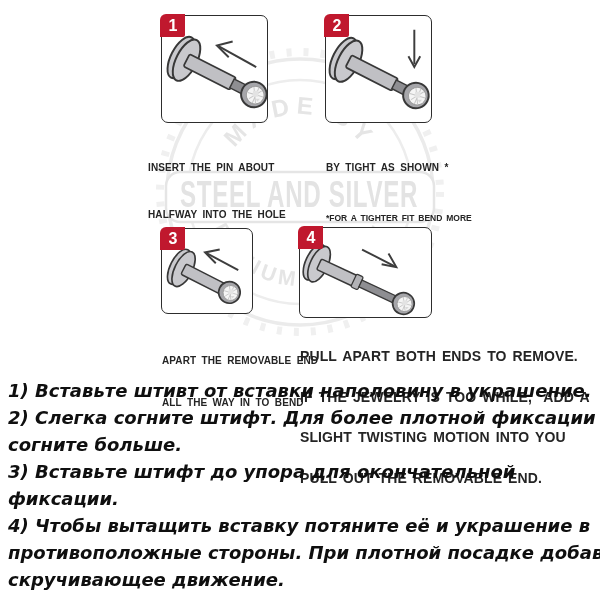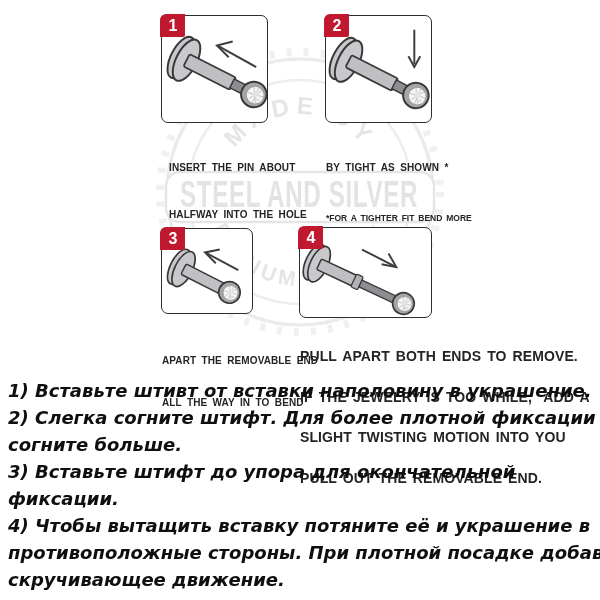--- a/index.html
+++ b/index.html
@@ -84,21 +84,21 @@
       <use href="#stud-v1" transform="translate(25,45) rotate(27)"></use>
       <g stroke="#3d3d3d" stroke-width="2" fill="none">
         <path d="M96 52 L58 31"></path>
         <path d="M72 26 L56 30 L68 42"></path>
       </g>
     </svg>
     <div class="badge">
         <span>1</span>
       </div>
   </div>
-  <div class="cap" style="left:169px;top:129px">
+  <div class="cap" style="left:148px;top:129px">
     <div>INSERT THE PIN ABOUT</div>
     <div>HALFWAY INTO THE HOLE</div>
   </div>
 
   <div class="panel" style="left:325px;top:15px;width:107px;height:108px">
     <svg class="illus" viewBox="0 0 107 108">
       <use href="#stud-v1" transform="translate(23,46) rotate(27)"></use>
       <g stroke="#3d3d3d" stroke-width="2" fill="none">
         <path d="M90 14 L90 49"></path>
         <path d="M84 41 L90 52 L96 41"></path>

